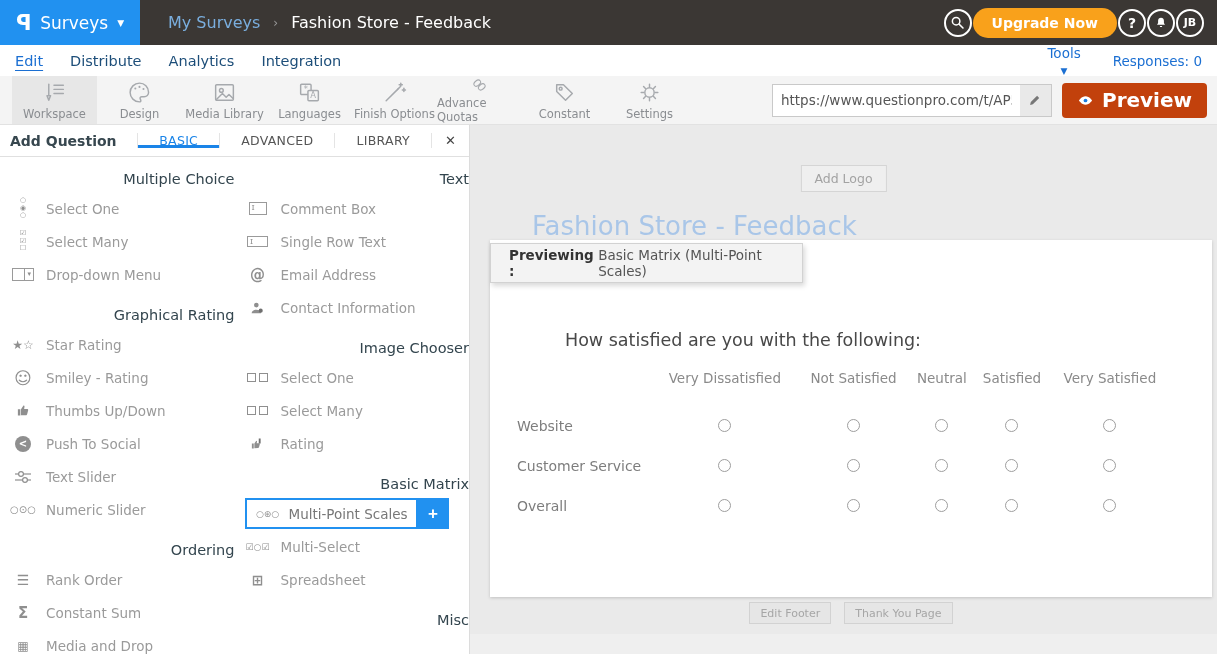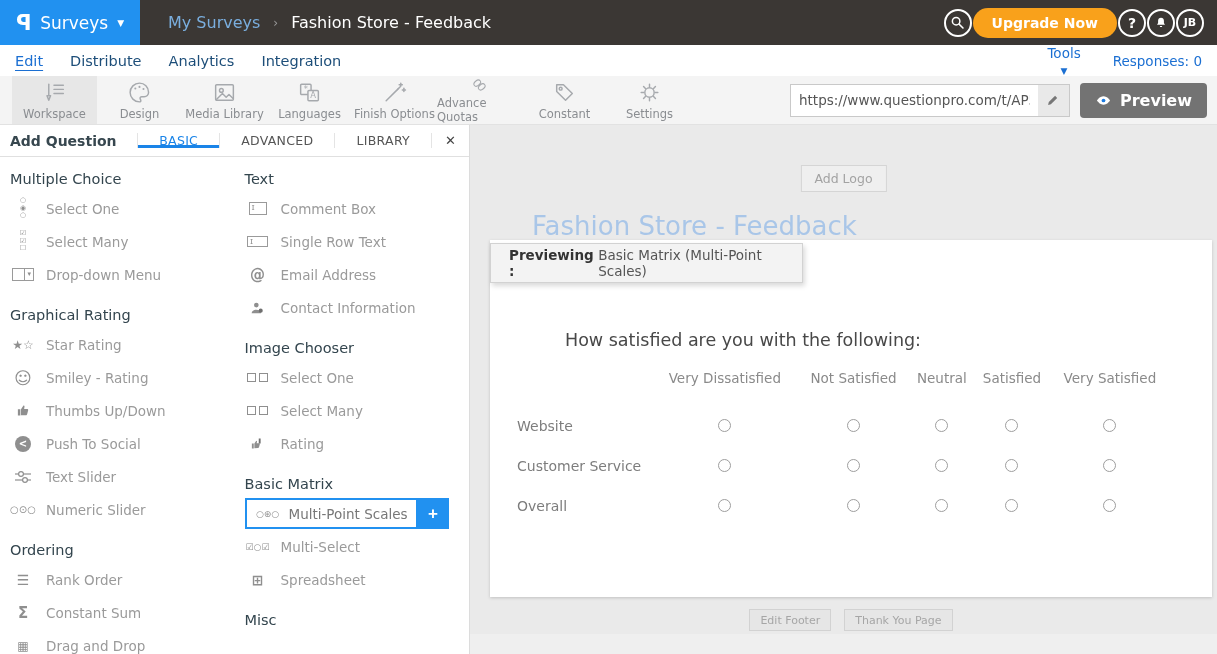--- a/index.html
+++ b/index.html
@@ -34,36 +34,36 @@
   .toolbar{height:49px;background:#f4f4f4;display:flex;align-items:stretch;border-bottom:1px solid #e2e2e2;padding-left:12px;}
   .tool-item{width:85px;display:flex;flex-direction:column;align-items:center;justify-content:center;
     gap:2px;font-size:11.5px;color:#8a8d91;cursor:pointer;}
   .tool-item.active{background:#e7e7e7;}
   .tool-item svg{stroke:#a6a9ad;fill:none;stroke-width:1.4;stroke-linecap:round;stroke-linejoin:round;}
   .toolbar-right{margin-left:auto;display:flex;align-items:center;gap:10px;padding-right:10px;}
   .url-wrap{display:flex;align-items:stretch;background:#fff;border:1px solid #c9c9c9;height:33px;width:280px;}
   .url-input{border:none;outline:none;font-size:13.5px;color:#555;padding:0 8px;flex:1;min-width:0;
     font-family:inherit;background:transparent;}
   .pencil-btn{width:31px;background:#e9e9e9;display:flex;align-items:center;justify-content:center;cursor:pointer;border:none;}
-  .preview-btn{background:#737373;color:#fff;border:none;border-radius:4px;height:35px;padding:0 15px;
-    font-size:16px;font-weight:bold;display:flex;align-items:center;gap:8px;cursor:pointer;font-family:inherit;}
+  .preview-btn{background:#c2410c;color:#fff;border:none;border-radius:4px;height:35px;padding:0 15px;
+    font-size:20px;font-weight:bold;display:flex;align-items:center;gap:8px;cursor:pointer;font-family:inherit;}
 
   
   .content{display:flex;height:529px;}
   .panel{width:470px;border-right:1px solid #dcdcdc;display:flex;flex-direction:column;background:#fff;flex-shrink:0;}
   .panel-header{height:32px;border-bottom:1px solid #e0e0e0;display:flex;align-items:center;}
   .panel-title{font-weight:bold;color:#37474f;font-size:14px;padding-left:10px;flex:1;display:flex;align-items:center;}
   .tab{padding:0 21px;display:flex;align-items:center;font-size:12.5px;color:#555;
     border-left:1px solid #e4e4e4;cursor:pointer;letter-spacing:.3px;}
   .tab.active{color:#1a84e8;box-shadow:inset 0 -3px 0 #1a84e8;}
   .close-btn{width:38px;display:flex;align-items:center;justify-content:center;border-left:1px solid #e4e4e4;
     color:#444;font-weight:bold;font-size:13px;cursor:pointer;}
   .panel-cols{flex:1;display:flex;overflow:hidden;}
   .pcol{width:235px;padding:12px 0 0 10px;}
-  .sec-header{font-size:14.5px;color:#33454e;margin:16px 0 5px;}
+  .sec-header{font-size:14.5px;color:#33454e;margin:16px 0 5px;text-align:right;}
   .q-section:first-child .sec-header{margin-top:2px;}
   .q-item{height:33px;display:flex;align-items:center;gap:10px;color:#9a9a9a;font-size:13.5px;cursor:pointer;}
   .q-icon{width:26px;display:flex;align-items:center;justify-content:center;color:#8f8f8f;flex-shrink:0;text-align:center;}
   .stack{font-size:7px;line-height:1.05;white-space:pre-line;}
   .g12{font-size:12px;} .g17{font-size:17px;} .g10{font-size:10px;} .g9{font-size:9px;}
   .g14b{font-size:14px;font-weight:bold;} .g15b{font-size:15px;font-weight:bold;}
   .share-circle{width:16px;height:16px;border-radius:50%;background:#8f8f8f;color:#fff;font-size:10px;
     font-weight:bold;display:flex;align-items:center;justify-content:center;}
   .dd-box{width:22px;height:13px;border:1.2px solid #9a9a9a;display:flex;align-items:center;justify-content:flex-end;}
   .dd-box span{border-left:1.2px solid #9a9a9a;font-size:7px;padding:0 2px;color:#8f8f8f;line-height:11px;}
@@ -92,21 +92,21 @@
   .ptooltip b{color:#333;}
   .question{position:absolute;left:27px;top:90px;font-size:17.5px;color:#484848;font-weight:normal;margin-left:48px;}
   .matrix{position:absolute;left:27px;top:130px;right:42px;border-collapse:collapse;width:calc(100% - 69px);}
   .matrix th{font-weight:normal;color:#8a8a8a;font-size:13.5px;text-align:center;padding-bottom:20px;}
   .matrix th:first-child{width:135px;}
   .matrix td{text-align:center;height:40px;}
   .matrix td.rowlabel{color:#7d7d7d;font-size:14px;text-align:left;}
   .radio{display:inline-block;width:13px;height:13px;border:1px solid #9e9e9e;border-radius:50%;
     background:#fff;cursor:pointer;}
   .footer-band{position:absolute;left:20px;right:5px;bottom:20px;height:37px;display:flex;
-    justify-content:center;gap:13px;padding-top:12px;}
+    justify-content:center;gap:13px;padding-top:5px;}
   .footer-band button{font-size:11px;color:#a6a6a6;background:#e6e6e6;border:1px solid #d2d2d2;
     padding:3px 10px;cursor:pointer;height:22px;font-family:inherit;}
   .bottom-strip{position:absolute;left:0;right:0;bottom:0;height:20px;background:#efefef;}
 </style>
 </head>
 <body>
 
 <header class="topbar">
   <div class="logo-block">
     <span class="logo-p">P</span>
@@ -325,21 +325,21 @@
           <div class="q-item">
             <span class="q-icon g14b">☰</span>
             <span>Rank Order</span>
           </div>
           <div class="q-item">
             <span class="q-icon g15b">Σ</span>
             <span>Constant Sum</span>
           </div>
           <div class="q-item">
             <span class="q-icon g12">▦</span>
-            <span>Drag and Drop</span>
+            <span>Media and Drop</span>
           </div>
         </div>
       </div>
 
       <div class="pcol">
         <div class="q-section">
           <div class="sec-header">Text</div>
           <div class="q-item">
             <span class="q-icon">
                 <span class="cb-box">I</span>

